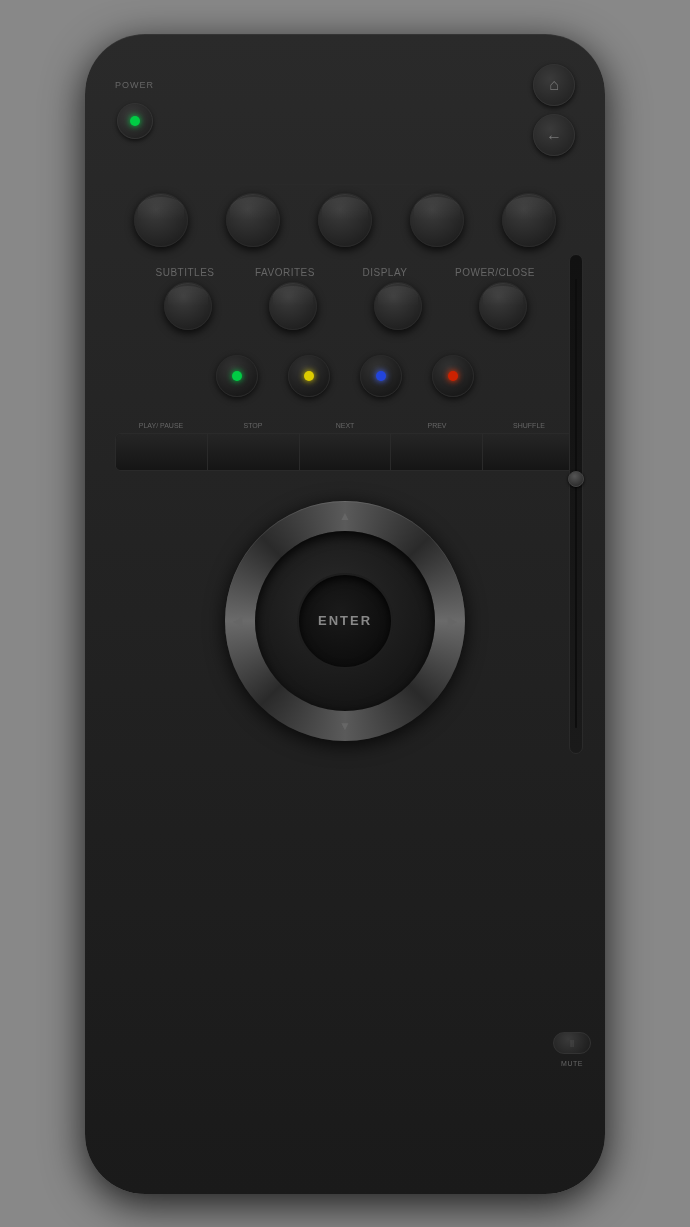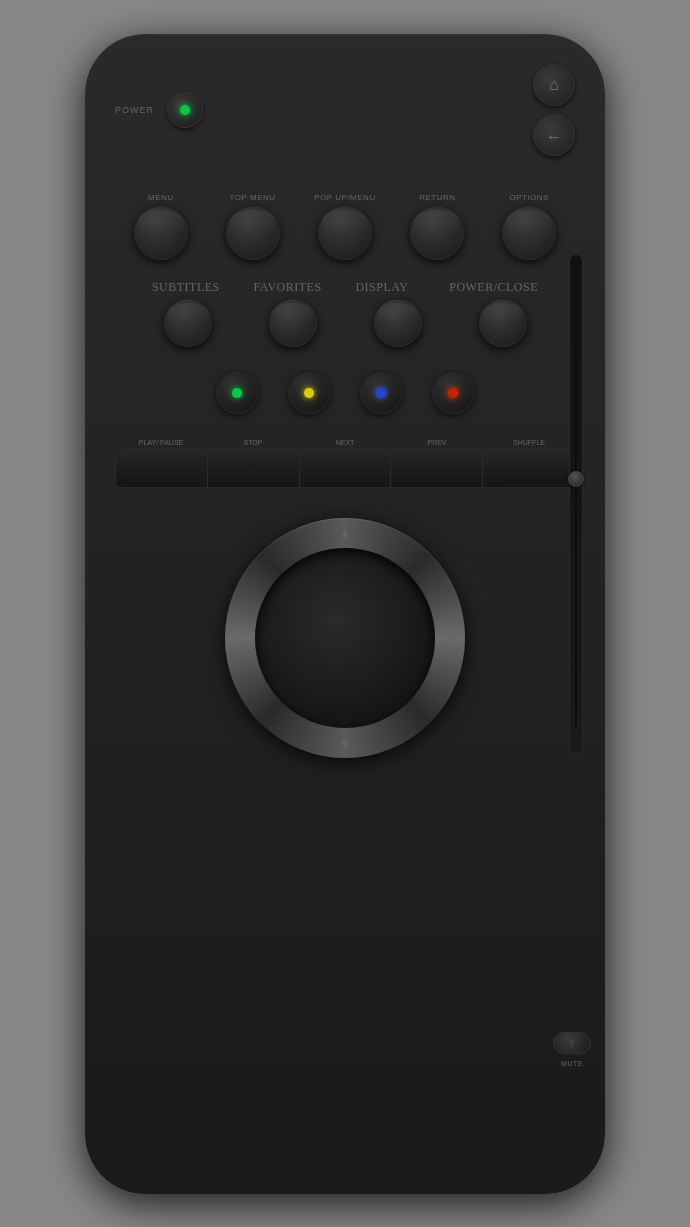--- a/index.html
+++ b/index.html
@@ -38,21 +38,21 @@
 
     .brand-title {
       font-size: 28px;
       font-weight: bold;
       color: #555;
       letter-spacing: 2px;
     }
 
     .power-group {
       display: flex;
-      flex-direction: row;
+      flex-direction: column;
       align-items: center;
       gap: 13px;
     }
 
     .power-label {
       font-size: 9px;
       color: #666;
       letter-spacing: 1px;
     }
 
@@ -155,25 +155,25 @@
     
     .btn-row-labels-4 {
       display: flex;
       width: 100%;
       justify-content: space-around;
       margin-bottom: 4px;
       padding: 0 20px;
     }
 
     .btn-label-4 {
-      font-size: 12px;
+      font-size: 10px;
       color: #666;
       letter-spacing: 0.5px;
+      text-align: center;
       min-width: 60px;
-      font-family: Liberation Serif, serif;
     }
 
     .btn-row-4 {
       display: flex;
       width: 100%;
       justify-content: space-around;
       align-items: center;
       padding: 0 20px;
     }
 
@@ -434,27 +434,20 @@
       </div>
       <div class="icon-btn">
         <span>←</span>
       </div>
     </div>
   </div>
 
   <div class="separator"></div>
 
   <div class="btn-section">
-    <div class="btn-row-labels">
-      <span class="btn-label">MENU</span>
-      <span class="btn-label">TOP MENU</span>
-      <span class="btn-label">POP UP/MENU</span>
-      <span class="btn-label">RETURN</span>
-      <span class="btn-label">OPTIONS</span>
-    </div>
     <div class="btn-row">
       <div class="round-btn"></div>
       <div class="round-btn"></div>
       <div class="round-btn"></div>
       <div class="round-btn"></div>
       <div class="round-btn"></div>
     </div>
   </div>
 
   <div class="btn-section" style="margin-top:10px;">
@@ -509,20 +502,23 @@
 
       <div class="dpad-ring">
         <span class="dpad-arrow dpad-arrow-up">▲</span>
         <span class="dpad-arrow dpad-arrow-down">▼</span>
         <span class="dpad-arrow dpad-arrow-left">◀</span>
         <span class="dpad-arrow dpad-arrow-right">▶</span>
       </div>
 
       <div class="dpad-inner"></div>
 
+      <div class="dpad-center">
+        <span class="enter-label">ENTER</span>
+      </div>
     </div>
   </div>
 
   <div class="slider-track">
     <div class="slider-groove"></div>
     <div class="slider-thumb"></div>
   </div>
 
   <div class="mute-btn">
     <span style="font-size:8px; color:#555;">||</span>

